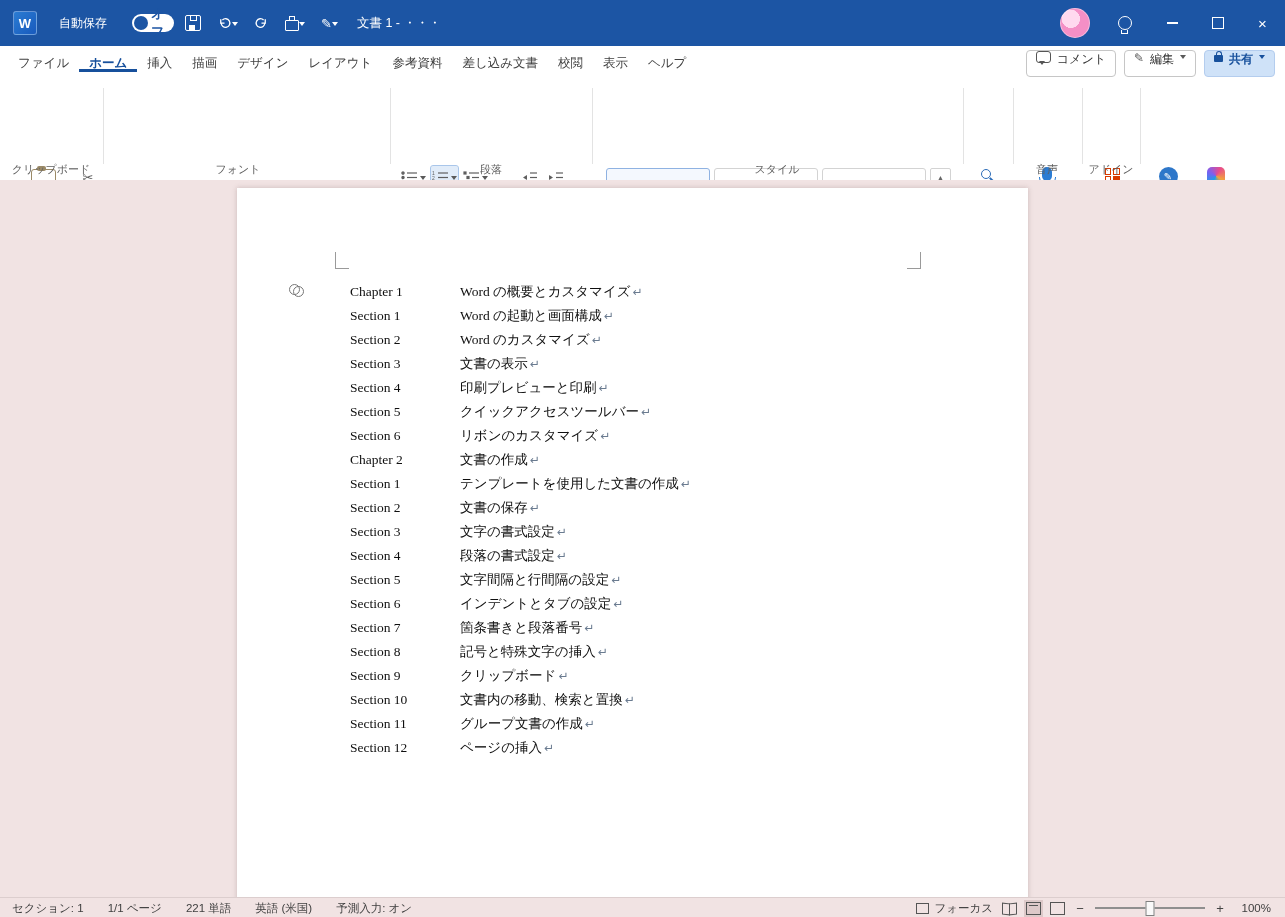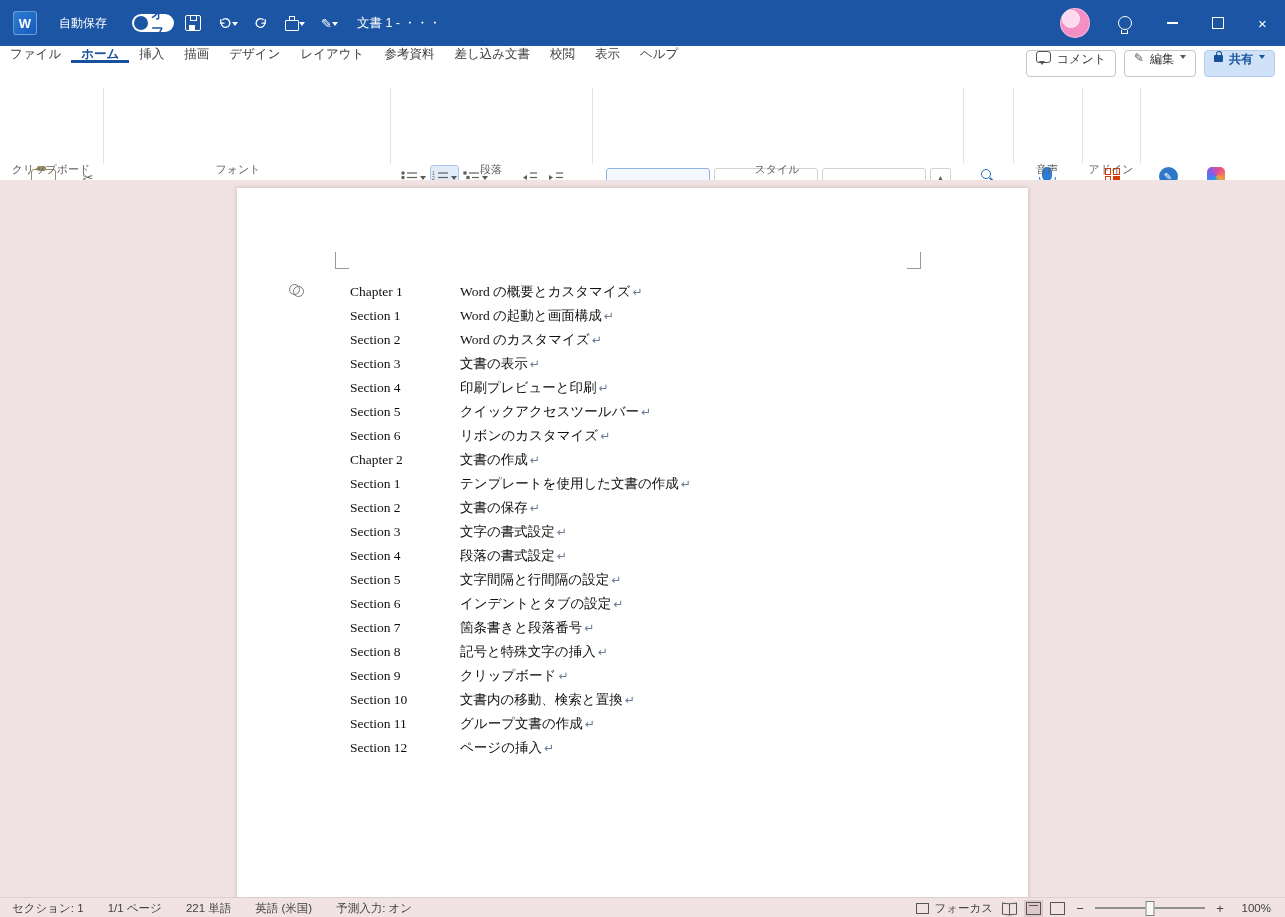--- a/index.html
+++ b/index.html
@@ -33,21 +33,21 @@
   .tb-right{position:absolute;right:0;top:0;height:46px;display:flex;align-items:center}
   .avatar{width:28px;height:28px;border-radius:50%;background:radial-gradient(circle at 35% 35%,#ffd9ef 0 35%,#f48fc6 36% 100%);margin-right:18px;border:1px solid #ffffff66}
   .bulb{width:12px;height:12px;border:1.6px solid #fff;border-radius:50%;position:relative}
   .bulb::after{content:"";position:absolute;left:2.2px;bottom:-5px;width:4.5px;height:3px;border:1.5px solid #fff;border-top:none}
   .bulbbox{width:34px;display:flex;justify-content:center;margin-right:8px}
   .winbtn{width:45px;height:46px;display:flex;align-items:center;justify-content:center;font-size:15px;color:#fff}
   .minbar{width:11px;height:1.5px;background:#fff}
   .maxbox{width:10px;height:10px;border:1.3px solid #fff}
 
   
-  .tabsrow{position:absolute;left:0;top:46px;right:0;height:34px;background:#fff;display:flex;align-items:flex-start;}
+  .tabsrow{position:absolute;left:0;top:46px;right:0;height:34px;background:#fff;display:flex;align-items:center;padding-left:8px}
   .tab{padding:0 10px;font-size:12.5px;display:flex;align-items:center;color:#404040;white-space:nowrap}
   .tab.active{color:#17509c;font-weight:bold;box-shadow:inset 0 -3px 0 #17509c}
   .tr-actions{position:absolute;right:10px;top:50px;display:flex;gap:8px;align-items:center}
   .btn{height:25px;border:1px solid #c6c6c6;border-radius:4px;background:#fff;display:flex;align-items:flex-start;gap:6px;padding:0 9px;font-size:12px;color:#333}
   .btn.share{background:#cfe2f8;border-color:#b4cdee;color:#17509c;font-weight:bold}
   .bub{width:13px;height:10px;border:1.3px solid #555;border-radius:3px;position:relative}
   .bub::after{content:"";position:absolute;left:2px;bottom:-6px;border:3px solid transparent;border-top:4px solid #555}
   .pend{font-size:12px;color:#555}
   .lock{width:9px;height:7px;background:#17509c;border-radius:1px;position:relative;margin-top:4px}
   .lock::before{content:"";position:absolute;top:-4px;left:1.6px;width:4px;height:4px;border:1.5px solid #17509c;border-bottom:none;border-radius:3px 3px 0 0}

